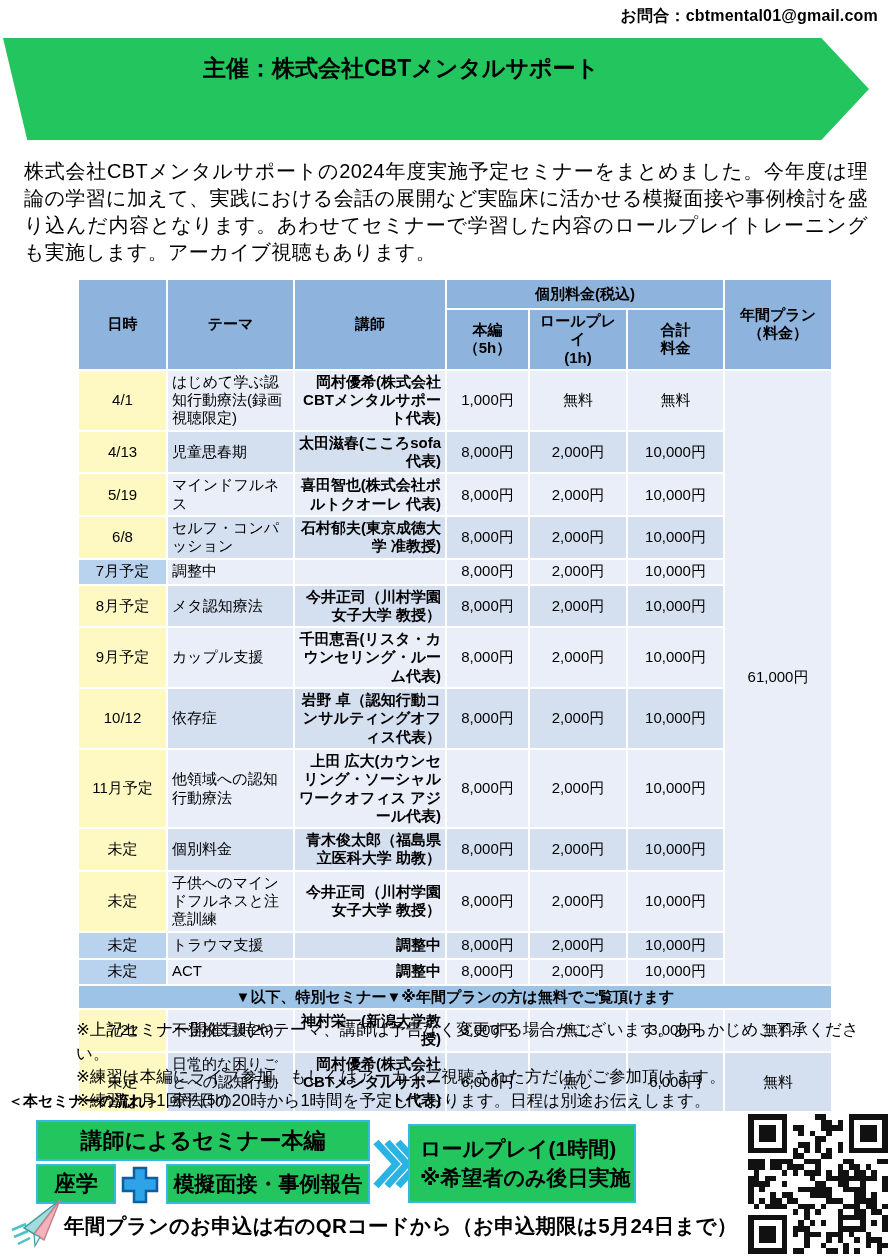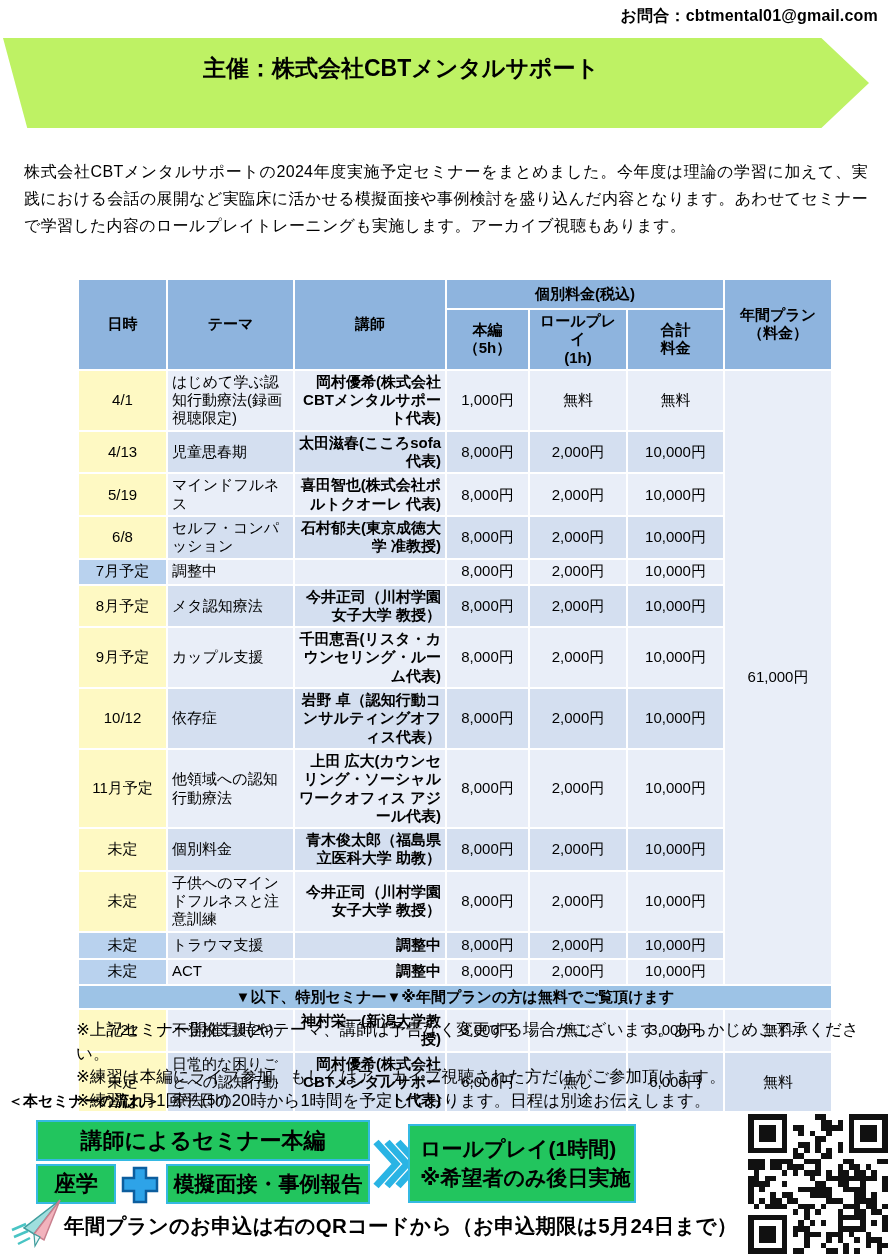--- a/index.html
+++ b/index.html
@@ -1,29 +1,29 @@
 <!DOCTYPE html>
 <html><head>
 <meta charset="utf-8">
 <style>
   html,body{margin:0;padding:0;background:#ffffff;}
   .page{position:relative;width:890px;height:1258px;background:#fff;overflow:hidden;
         font-family:"Liberation Sans","DejaVu Sans",sans-serif;color:#000;}
 
   .contact{position:absolute;top:6px;right:12px;font-size:16px;font-weight:bold;letter-spacing:.2px;}
 
-  .banner{position:absolute;top:38px;left:3px;width:866px;height:90px;background:#bef264;
+  .banner{position:absolute;top:38px;left:3px;width:866px;height:102px;background:#22c55e;
           clip-path:polygon(0 0,94.5% 0,100% 50%,94.5% 100%,2.8% 100%);}
   .banner .organizer{margin-top:15px;margin-right:70px;text-align:center;font-size:23px;font-weight:bold;}
   .banner .title-line{margin-top:7px;margin-right:56px;text-align:center;white-space:nowrap;}
   .banner .title-main{font-size:36px;font-weight:bold;letter-spacing:.5px;}
   .banner .title-sub{font-size:28px;font-weight:bold;}
 
   .description{position:absolute;top:158px;left:24px;width:844px;margin:0;
-               font-size:16px;line-height:27px;font-weight:500;text-align:justify;letter-spacing:.3px;}
+               font-size:20px;line-height:27px;font-weight:500;text-align:justify;letter-spacing:.3px;}
 
   table.seminar{position:absolute;top:278px;left:77px;width:746px;border-collapse:separate;border-spacing:2px;
                 background:#fff;table-layout:fixed;}
   table.seminar th,table.seminar td{padding:2px 4px;line-height:1.22;vertical-align:middle;
                 font-size:15px;overflow:hidden;}
   table.seminar th{background:#8eb4de;font-weight:bold;text-align:center;}
   .pre{white-space:pre-line;}
   td.cell-date{background:#9dc3e6;text-align:center;}
   td.cell-date.date-light{background:#b9d2ee;}
   td.cell-theme{text-align:left;}

